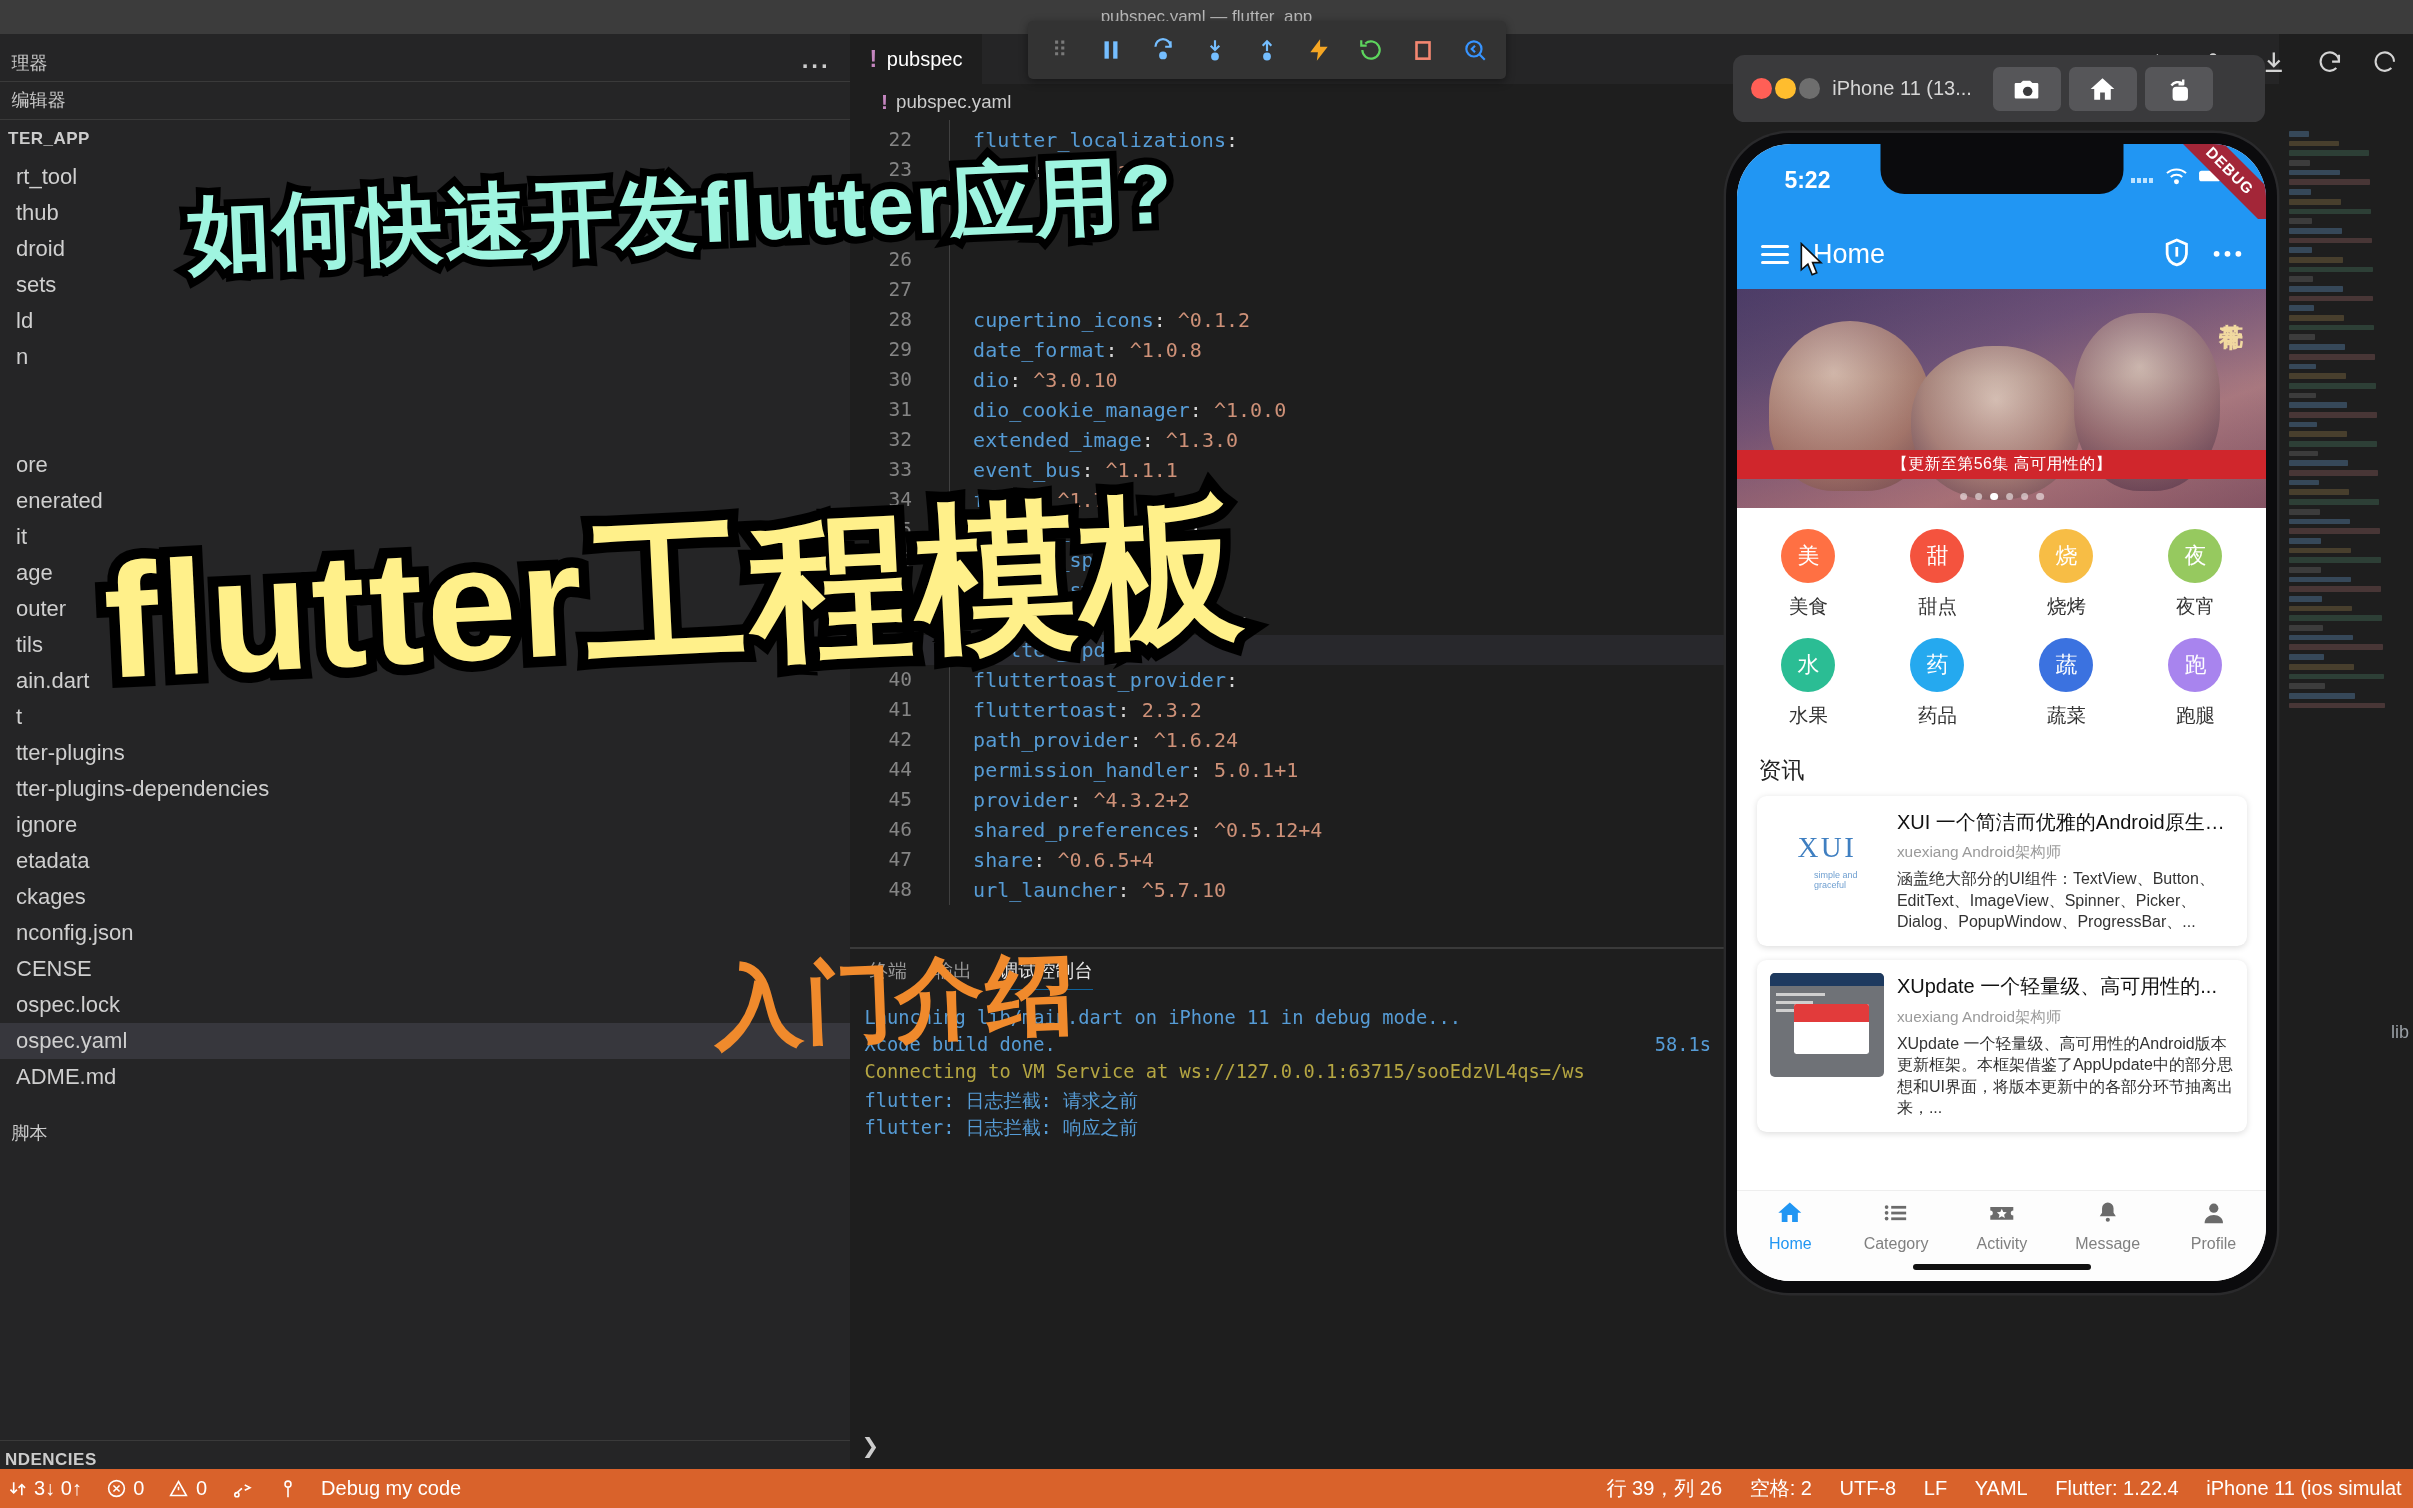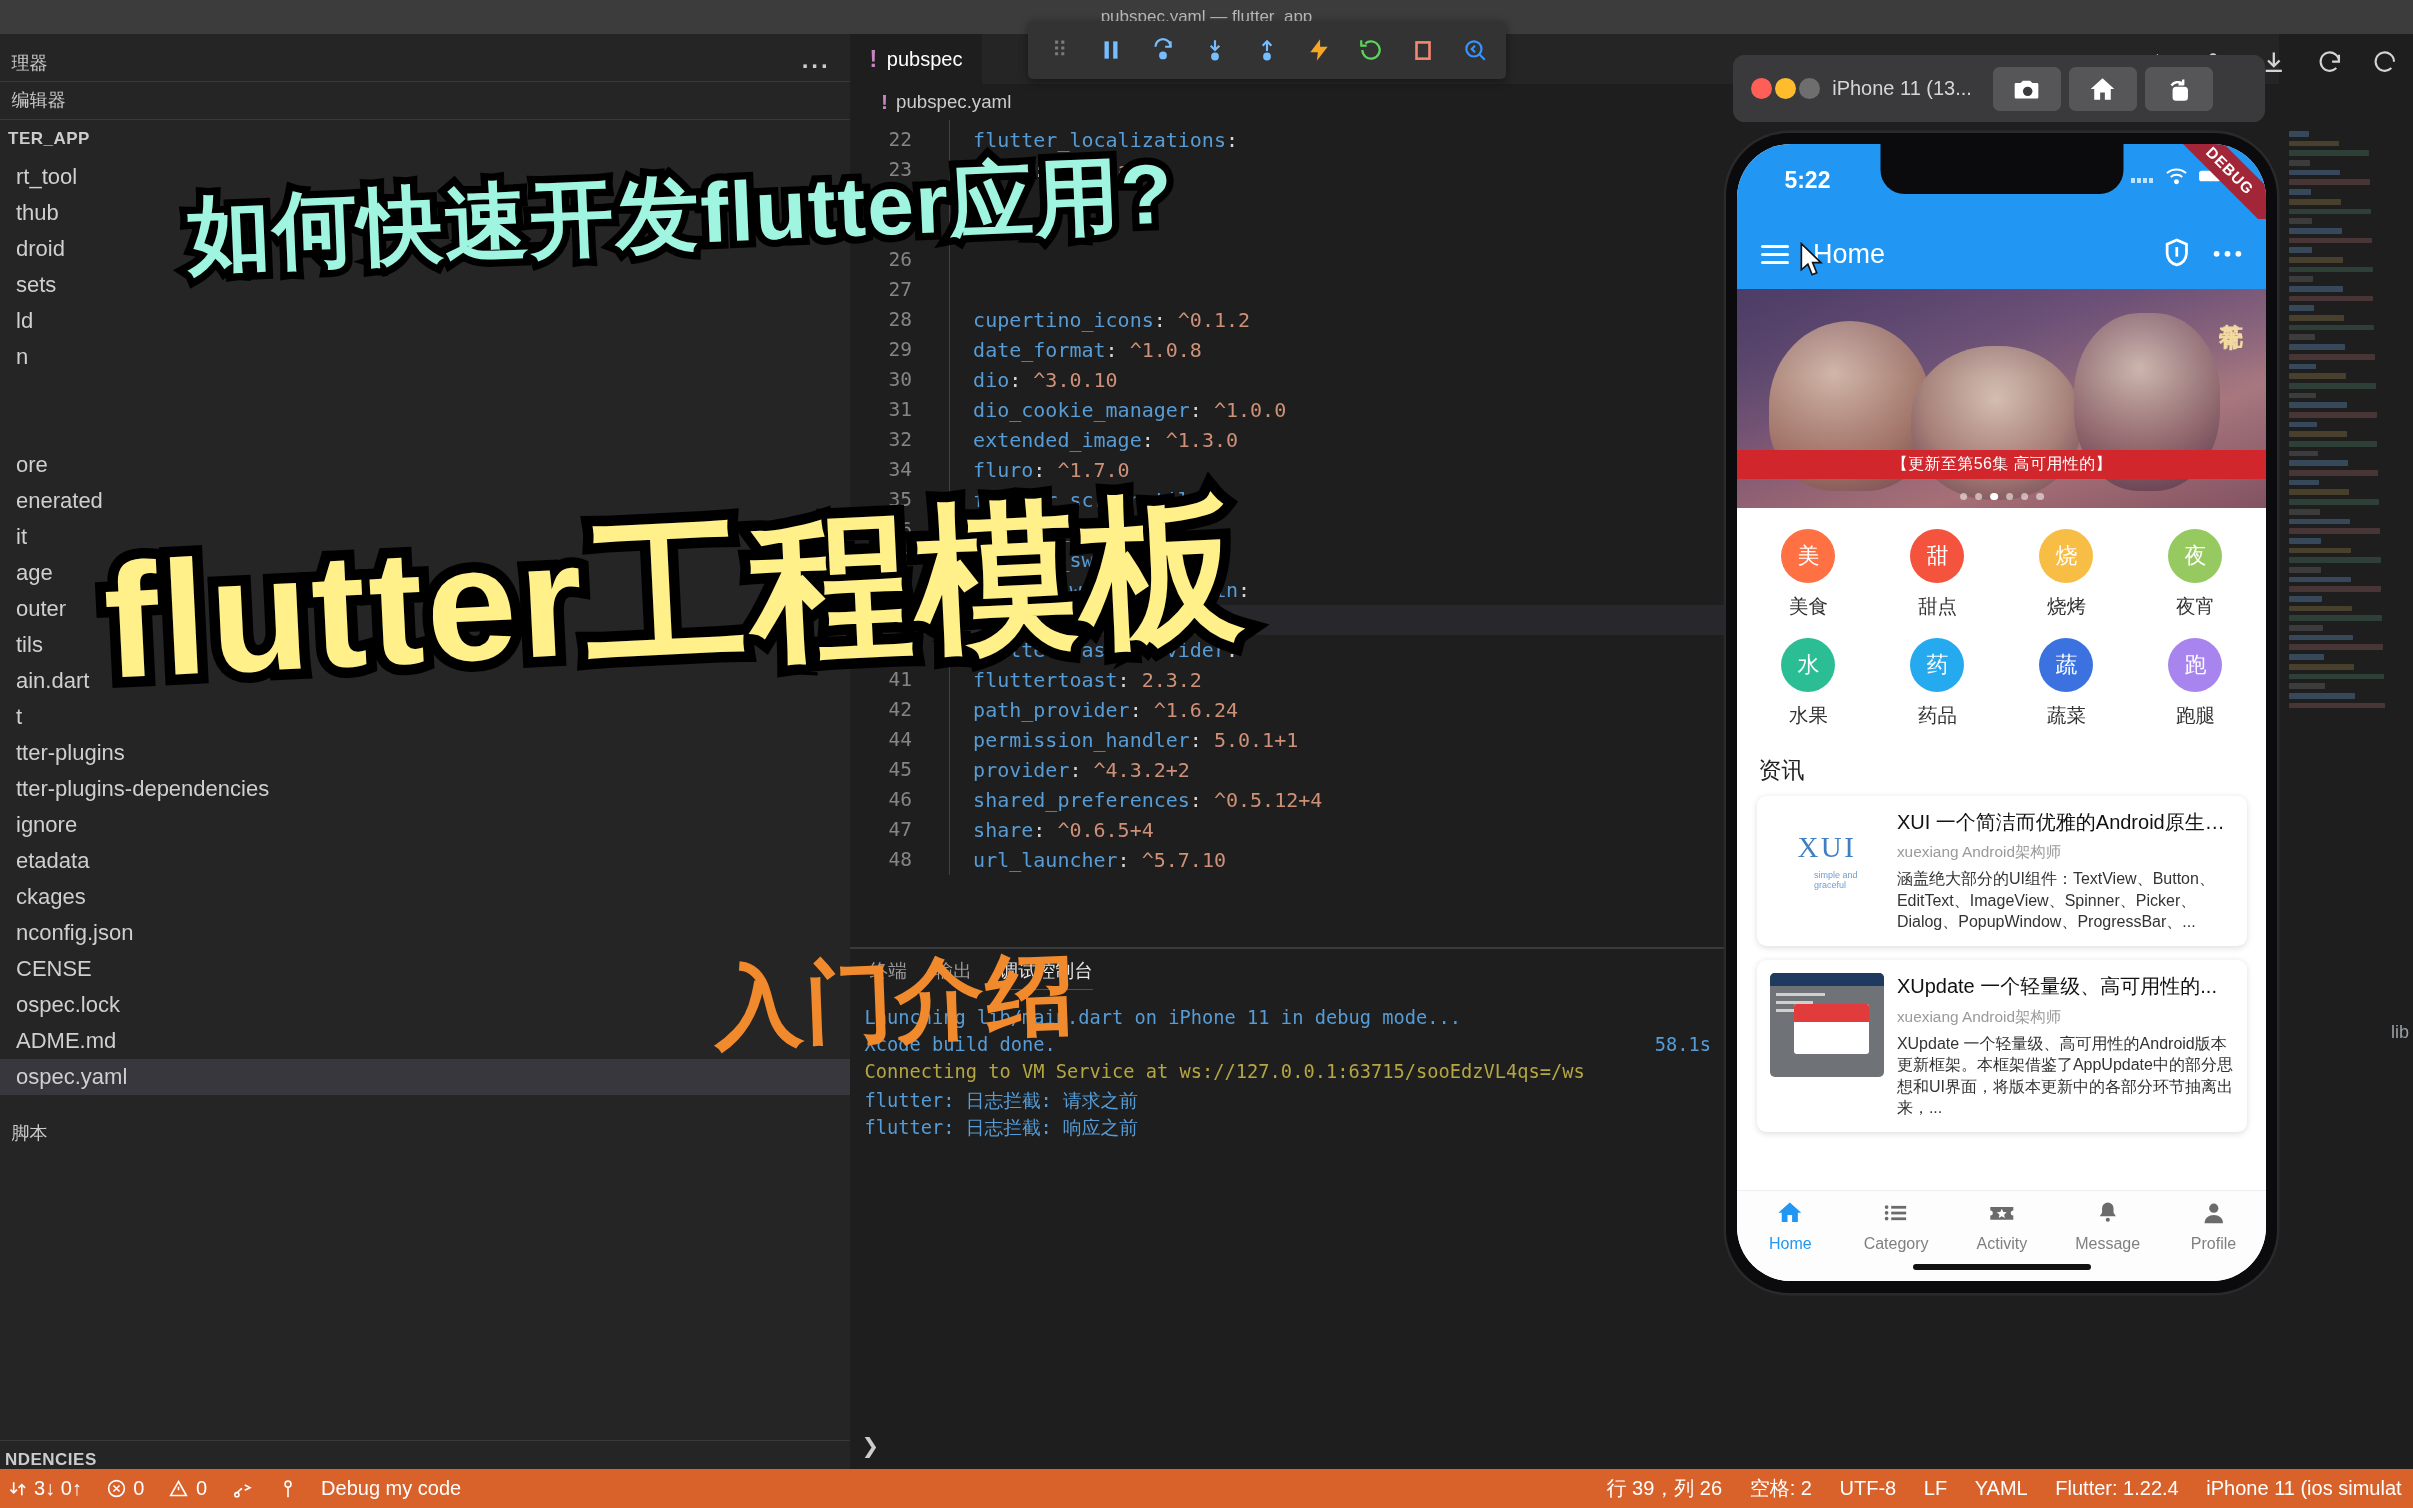--- a/index.html
+++ b/index.html
@@ -334,25 +334,25 @@
         </div>
         <div class="sb-row">
           <span>nconfig.json</span>
         </div>
         <div class="sb-row">
           <span>CENSE</span>
         </div>
         <div class="sb-row">
           <span>ospec.lock</span>
         </div>
-        <div class="sb-row">
-          <span>ADME.md</span>
-        </div>
         <div class="sb-row active">
           <span>ospec.yaml</span>
+        </div>
+        <div class="sb-row">
+          <span>ADME.md</span>
         </div>
       </div>
     <div class="sb-section" style="margin-top:19.5px">
       <span>脚本</span>
     </div>
     <div class="sb-bottom">
       <div class="sb-bottom-line"></div>
       <span>NDENCIES</span>
     </div>
   </div>
@@ -375,20 +375,21 @@
           <div class="cline"><span class="ln">23</span><span><span>    </span><span class="k-key">sdk</span><span class="k-punc">: </span><span class="k-val">simulat</span></span></div>
           <div class="cline"><span class="ln">24</span><span></span></div>
           <div class="cline"><span class="ln">25</span><span></span></div>
           <div class="cline"><span class="ln">26</span><span></span></div>
           <div class="cline"><span class="ln">27</span><span></span></div>
           <div class="cline"><span class="ln">28</span><span><span>  </span><span class="k-key">cupertino_icons</span><span class="k-punc">: </span><span class="k-val">^0.1.2</span></span></div>
           <div class="cline"><span class="ln">29</span><span><span>  </span><span class="k-key">date_format</span><span class="k-punc">: </span><span class="k-val">^1.0.8</span></span></div>
           <div class="cline"><span class="ln">30</span><span><span>  </span><span class="k-key">dio</span><span class="k-punc">: </span><span class="k-val">^3.0.10</span></span></div>
           <div class="cline"><span class="ln">31</span><span><span>  </span><span class="k-key">dio_cookie_manager</span><span class="k-punc">: </span><span class="k-val">^1.0.0</span></span></div>
           <div class="cline"><span class="ln">32</span><span><span>  </span><span class="k-key">extended_image</span><span class="k-punc">: </span><span class="k-val">^1.3.0</span></span></div>
+          <div class="cline"><span class="ln">33</span><span><span>  </span><span class="k-key">event_bus</span><span class="k-punc">: </span><span class="k-val">^1.1.1</span></span></div>
           <div class="cline"><span class="ln">34</span><span><span>  </span><span class="k-key">fluro</span><span class="k-punc">: </span><span class="k-val">^1.7.0</span></span></div>
           <div class="cline"><span class="ln">35</span><span><span>  </span><span class="k-key">flutter_screenutil</span><span class="k-punc">: </span><span class="k-val"></span></span></div>
           <div class="cline"><span class="ln">36</span><span><span>  </span><span class="k-key">flutter_spinkit</span><span class="k-punc">:</span><span class="k-val"></span></span></div>
           <div class="cline"><span class="ln">37</span><span><span>  </span><span class="k-key">flutter_swiper</span><span class="k-punc">: </span><span class="k-val">^1.</span></span></div>
           <div class="cline"><span class="ln">38</span><span><span>  </span><span class="k-key">flutter_webview_plugin</span><span class="k-punc">:</span><span class="k-val"></span></span></div>
           <div class="cline hl"><span class="ln">39</span><span><span>  </span><span class="k-key">flutter_update</span><span class="k-punc">: </span><span class="k-val">^</span></span></div>
           <div class="cline"><span class="ln">40</span><span><span>  </span><span class="k-key">fluttertoast_provider</span><span class="k-punc">:</span><span class="k-val"></span></span></div>
           <div class="cline"><span class="ln">41</span><span><span>  </span><span class="k-key">fluttertoast</span><span class="k-punc">: </span><span class="k-val">2.3.2</span></span></div>
           <div class="cline"><span class="ln">42</span><span><span>  </span><span class="k-key">path_provider</span><span class="k-punc">: </span><span class="k-val">^1.6.24</span></span></div>
           <div class="cline"><span class="ln">44</span><span><span>  </span><span class="k-key">permission_handler</span><span class="k-punc">: </span><span class="k-val">5.0.1+1</span></span></div>

